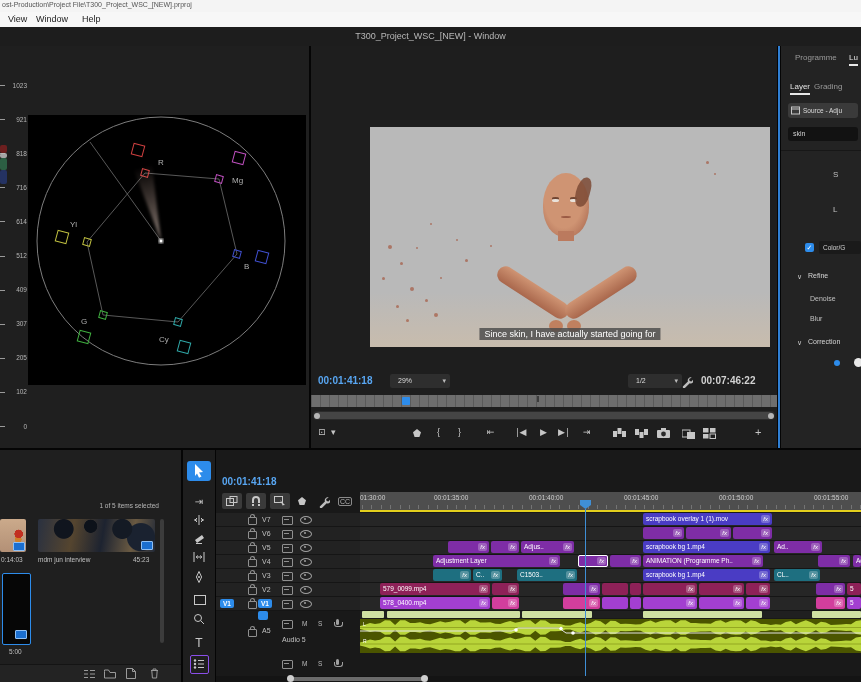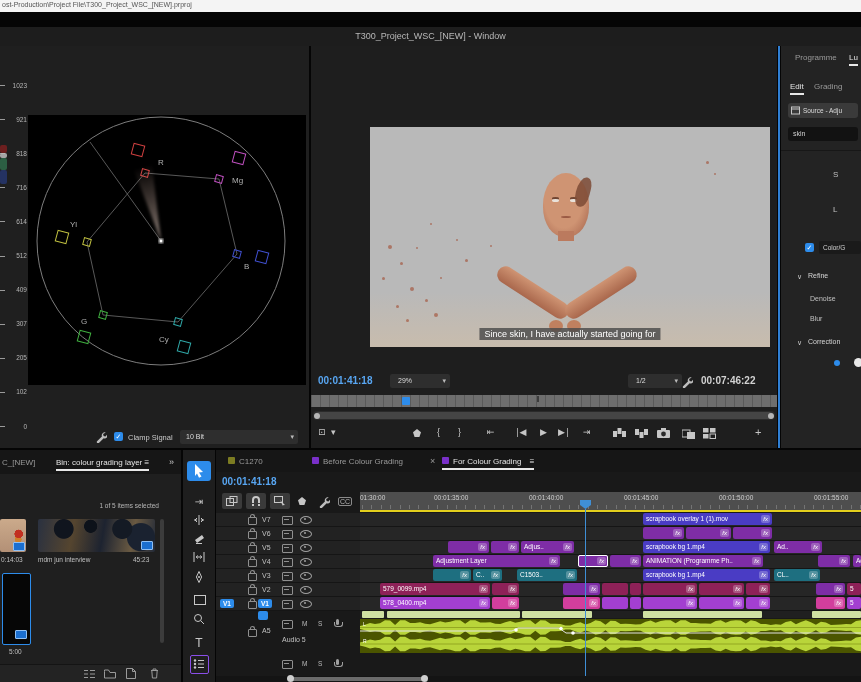--- a/index.html
+++ b/index.html
@@ -125,20 +125,25 @@
   svg{display:block;}
 </style>
 </head>
 <body>
 
 <div id="app">
 
   <div id="osbar" class="abs">
     <div id="pathtext" class="abs">ost-Production\Project File\T300_Project_WSC_[NEW].prproj</div>
   </div>
+  <div id="menubar" class="abs">
+    <span class="menu-item" style="left:8px">View</span>
+    <span class="menu-item" style="left:36px">Window</span>
+    <span class="menu-item" style="left:82px">Help</span>
+  </div>
   <div id="apptitle" class="abs">T300_Project_WSC_[NEW] - Window</div>
 
   <div id="scopes" class="panel">
     <div id="wf-scale">
         <div class="sc-lab" style="top: -3.5px;">1023</div>
         <div class="sc-tick" style="top: 0px;"></div>
         <div class="sc-lab" style="top: 30.6px;">921</div>
         <div class="sc-tick" style="top: 34.1px;"></div>
         <div class="sc-lab" style="top: 64.7px;">818</div>
         <div class="sc-tick" style="top: 68.2px;"></div>
@@ -199,31 +204,20 @@
           <text x="216" y="154">B</text>
           <text x="131" y="227">Cy</text>
           <text x="53" y="209">G</text>
           <text x="42" y="112">Yl</text>
         </g>
         <polygon points="133,126 106,55 124,50" fill="url(#tg)" filter="url(#bl)"></polygon>
         <circle cx="133" cy="126" r="2.4" fill="#fff" filter="url(#bl)"></circle>
         <circle cx="133" cy="126" r="1.2" fill="#fff"></circle>
       </svg>
     </div>
-    <div id="scope-footer">
-      <svg class="abs" style="left:95px;top:3px" width="12" height="12" viewBox="0 0 12 12">
-        <path d="M10.8 1.6a3 3 0 0 0-3.9 3.8L2 10.3a1.3 1.3 0 0 0 1.8 1.8l4.9-4.9a3 3 0 0 0 3.8-3.9L10.4 5.5 8.6 4.9 8.1 3.1z" fill="#bdbdbd"></path>
-      </svg>
-      <span class="chk g-check" style="left:114px;top:4px"></span>
-      <span class="abs" style="left:128px;top:5px;font-size:7.5px;color:#c8c8c8">Clamp Signal</span>
-      <span class="pill" style="left:180px;top:2px;width:112px;padding-left:6px">
-        <span>10 Bit</span>
-        <span class="g-chev"></span>
-      </span>
-    </div>
   </div>
 
   <div id="program" class="panel">
     <div id="video">
       <div id="sand"></div>
       <div id="speckles">
           <div class="spk" style="left: 18px; top: 118px; width: 4px; height: 4px;"></div>
           <div class="spk" style="left: 30px; top: 135px; width: 3px; height: 3px;"></div>
           <div class="spk" style="left: 12px; top: 150px; width: 3px; height: 3px;"></div>
           <div class="spk" style="left: 40px; top: 160px; width: 4px; height: 4px;"></div>
@@ -313,21 +307,21 @@
       </svg>
       <span class="ic g-plus" style="left:444px;font-size:11px"></span>
     </div>
   </div>
 
   <div id="focus-edge" class="abs"></div>
 
   <div id="props" class="panel">
     <span class="ptab abs" style="left:14px;top:7px">Programme</span>
     <span class="ptab active abs" style="left:68px;top:7px">Lu</span>
-    <span class="ptab active abs" style="left:9px;top:36px">Edit</span>
+    <span class="ptab active abs" style="left:9px;top:36px">Layer</span>
     <span class="ptab abs" style="left:33px;top:36px">Grading</span>
     <div class="abs" style="left:7px;top:57px;width:70px;height:15px;background:#3a3a3a;border-radius:3px">
       <svg class="abs" style="left:3px;top:3px" width="9" height="9" viewBox="0 0 9 9">
         <rect x="0.5" y="1" width="8" height="7" fill="none" stroke="#c8c8c8"></rect>
           <path d="M0.5 3h8" stroke="#c8c8c8"></path>
       </svg>
       <span class="abs" style="left:15px;top:4px;font-size:6.5px;color:#ddd;white-space:nowrap">Source - Adju</span>
     </div>
     <div class="abs" style="left:7px;top:81px;width:70px;height:14px;background:#121212;border-radius:3px">
       <span class="abs" style="left:5px;top:3px;font-size:7px;color:#cfcfcf">skin</span>
@@ -343,28 +337,20 @@
     <span class="p-lab" style="left:27px;top:226px;color:#d6d6d6">Refine</span>
     <span class="p-lab" style="left:29px;top:249px">Denoise</span>
     <span class="p-lab" style="left:29px;top:269px">Blur</span>
     <span class="ic g-vee abs" style="left:16px;top:292px;font-size:7px"></span>
     <span class="p-lab" style="left:27px;top:292px;color:#d6d6d6">Correction</span>
     <span class="abs" style="left:53px;top:314px;width:6px;height:6px;background:#2d8ceb;border-radius:50%"></span>
     <span class="abs" style="left:73px;top:312px;width:9px;height:9px;background:#e8e8e8;border-radius:50%"></span>
   </div>
 
   <div id="bin" class="panel">
-    <div class="tabs">
-      <span class="ptab abs" style="left:2px;top:8px">C_[NEW]</span>
-      <span class="ptab active abs" style="left:56px;top:8px">
-        <span>Bin: colour grading layer</span>
-        <span class="g-burger"></span>
-      </span>
-      <span class="ic g-arrR abs" style="left:169px;top:7px"></span>
-    </div>
     <span class="abs" style="right:22px;top:52px;font-size:6.5px;color:#b8b8b8">1 of 5 items selected</span>
     <div class="thumb" style="left:0;top:69px;width:26px;height:33px;background:
          radial-gradient(circle at 72% 45%, #c23020 0 16%, transparent 17%),
          radial-gradient(circle at 70% 62%, #d0802a 0 12%, transparent 13%),
          linear-gradient(#cbaa8b,#b39076)">
       <span class="tbadge" style="right:1px;bottom:1px"></span>
     </div>
     <div class="thumb" style="left:38px;top:69px;width:117px;height:33px;background:
          radial-gradient(circle at 22% 30%, #10151e 0 10%, transparent 11%),
          radial-gradient(circle at 45% 22%, #0d121a 0 9%, transparent 10%),
@@ -431,33 +417,20 @@
           <path d="M5 2.5h6" stroke="#c8c8c8"></path>
         <circle cx="2" cy="6" r="1.2" fill="#c8c8c8"></circle>
           <path d="M5 6h6" stroke="#c8c8c8"></path>
         <circle cx="2" cy="9.5" r="1.2" fill="#c8c8c8"></circle>
           <path d="M5 9.5h6" stroke="#c8c8c8"></path>
       </svg>
     </div>
   </div>
 
   <div id="timeline" class="panel">
-    <div class="tabs">
-      <span class="ptab abs" style="left:12px;top:7px">
-        <span class="sq" style="background:#7c7c22"></span><span>C1270</span>
-      </span>
-      <span class="ptab abs" style="left:96px;top:7px">
-        <span class="sq" style="background:#7a30c9"></span><span>Before Colour Grading</span>
-      </span>
-      <span class="ic g-close abs" style="left:214px;top:6px;color:#9a9a9a"></span>
-      <span class="ptab active abs" style="left:226px;top:7px">
-        <span class="sq" style="background:#7a30c9"></span><span>For Colour Grading</span>
-        <span class="g-burger" style="margin-left:6px"></span>
-      </span>
-    </div>
     <span class="tc-blue abs" style="left:6px;top:26px">00:01:41:18</span>
 
     <div class="toolbtn" style="left:6px;top:43px">
       <svg class="abs" style="left:4px;top:3px" width="12" height="10" viewBox="0 0 12 10">
         <rect x="0.5" y="2.5" width="7" height="7" fill="none" stroke="#c8c8c8"></rect>
           <rect x="4" y="0.5" width="7" height="6" fill="none" stroke="#c8c8c8"></rect>
       </svg>
     </div>
     <div class="toolbtn" style="left:30px;top:43px">
       <svg class="abs" style="left:5px;top:2px" width="10" height="12" viewBox="0 0 10 12">

